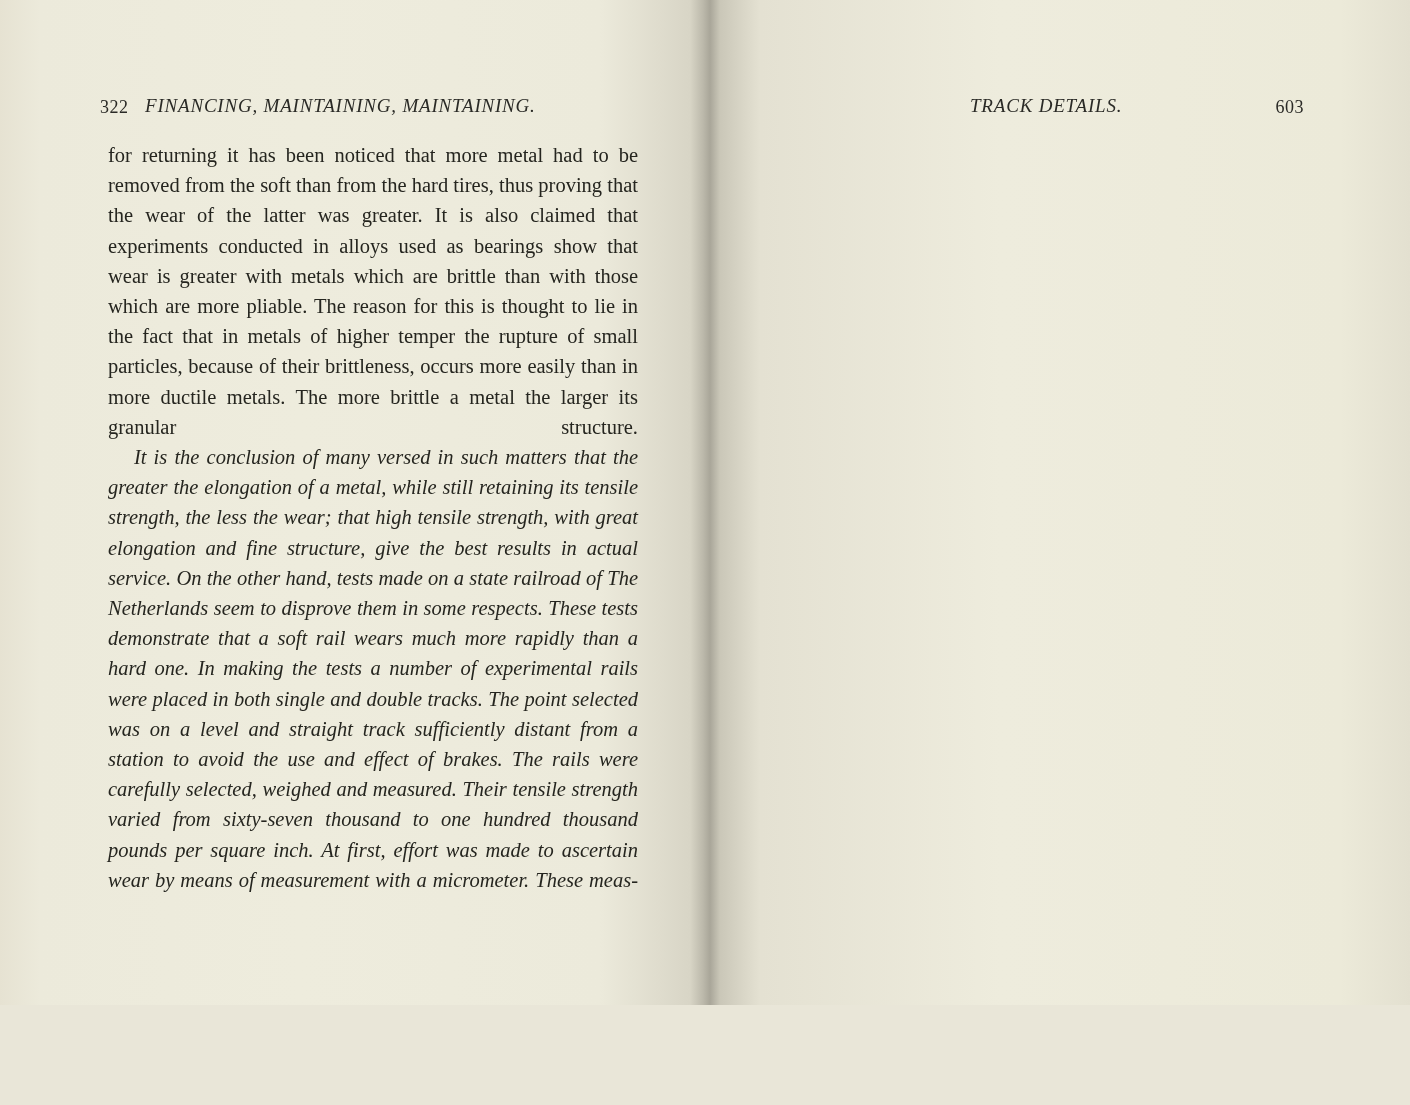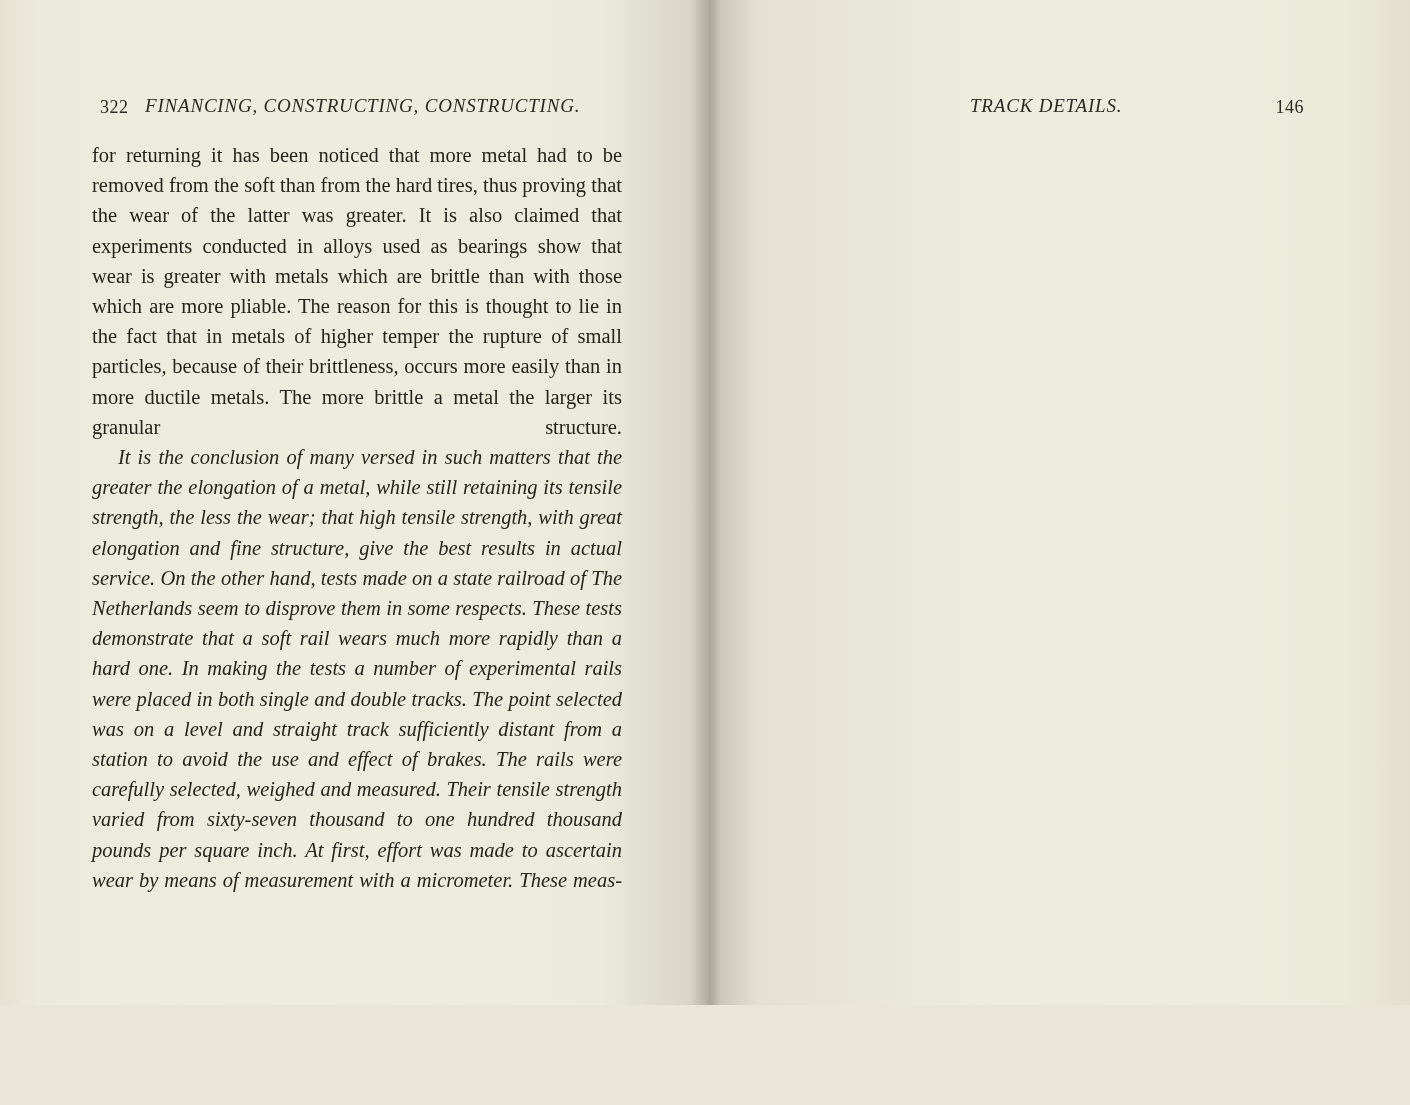--- a/index.html
+++ b/index.html
@@ -56,21 +56,21 @@
 
   .column {
     position: absolute;
     top: 140px;
     font-size: 20.5px;
     line-height: 30.2px;
     color: #25251f;
     text-align: justify;
   }
   .col-left {
-    left: 92px;
+    left: 108px;
     width: 530px;
   }
   .column p {
     margin: 0;
     text-indent: 0;
   }
   .column p.indent {
     text-indent: 26px;
     font-style: italic;
   }
@@ -79,27 +79,27 @@
     text-align-last: justify;
   }
 </style>
 </head>
 <body>
 
 <div class="book">
 
   <div class="page page-left">
     <div class="folio folio-left">322</div>
-    <div class="running-head head-left-title">FINANCING, CONSTRUCTING, CONSTRUCTING.</div>
+    <div class="running-head head-left-title">FINANCING, MAINTAINING, MAINTAINING.</div>
 
     <div class="column col-left">
       <p class="jus">for returning it has been noticed that more metal had to be removed from the soft than from the hard tires, thus proving that the wear of the latter was greater.   It is also claimed that experiments conducted in alloys used as bearings show that wear is greater with metals which are brittle than with those which are more pliable.  The reason for this is thought to lie in the fact that in metals of higher temper the rupture of small particles, because of their brittleness, occurs more easily than in more ductile metals.  The more brittle a metal the larger its granular structure.</p>
       <p class="jus indent">It is the conclusion of many versed in such matters that the greater the elongation of a metal, while still retaining its tensile strength, the less the wear; that high tensile strength, with great elongation and fine structure, give the best results in actual service.  On the other hand, tests made on a state railroad of The Netherlands seem to disprove them in some respects.  These tests demonstrate that a soft rail wears much more rapidly than a hard one.  In making the tests a number of experimental rails were placed in both single and double tracks.  The point selected was on a level and straight track sufficiently distant from a station to avoid the use and effect of brakes.  The rails were carefully selected, weighed and measured.  Their tensile strength varied from sixty-seven thousand to one hundred thousand pounds per square inch.  At first, effort was made to ascertain wear by means of measurement with a micrometer.  These meas-</p>
     </div>
   </div>
 
   <div class="page page-right">
     <div class="running-head head-right-title">TRACK DETAILS.</div>
-    <div class="folio folio-right">146</div>
+    <div class="folio folio-right">603</div>
 
   </div>
 
 </div>
 
 </body></html>

